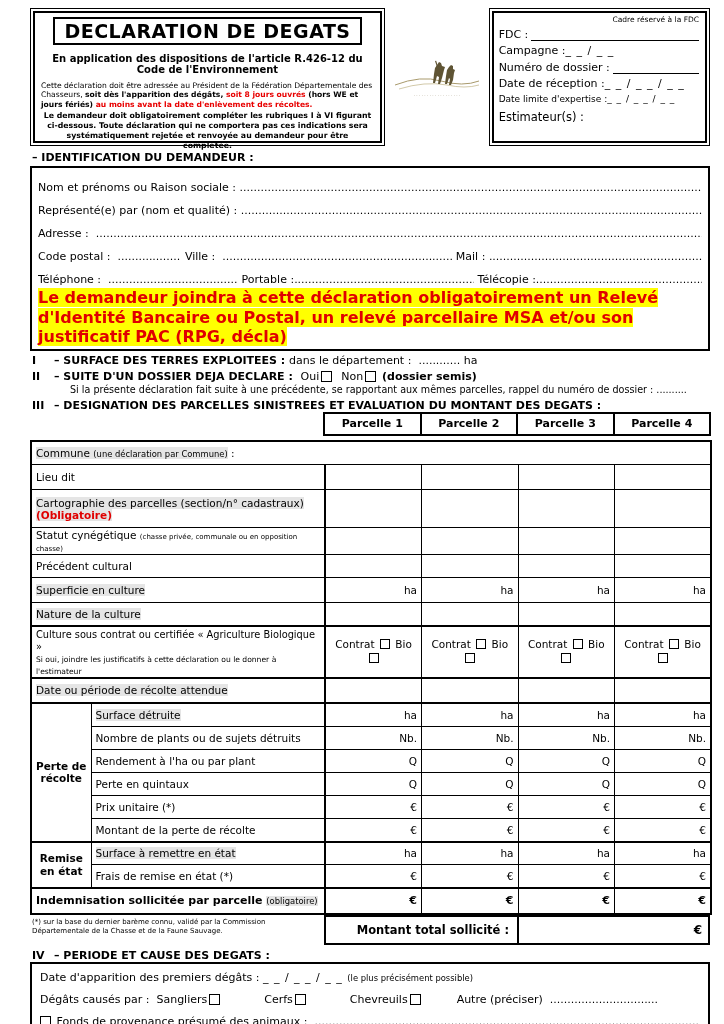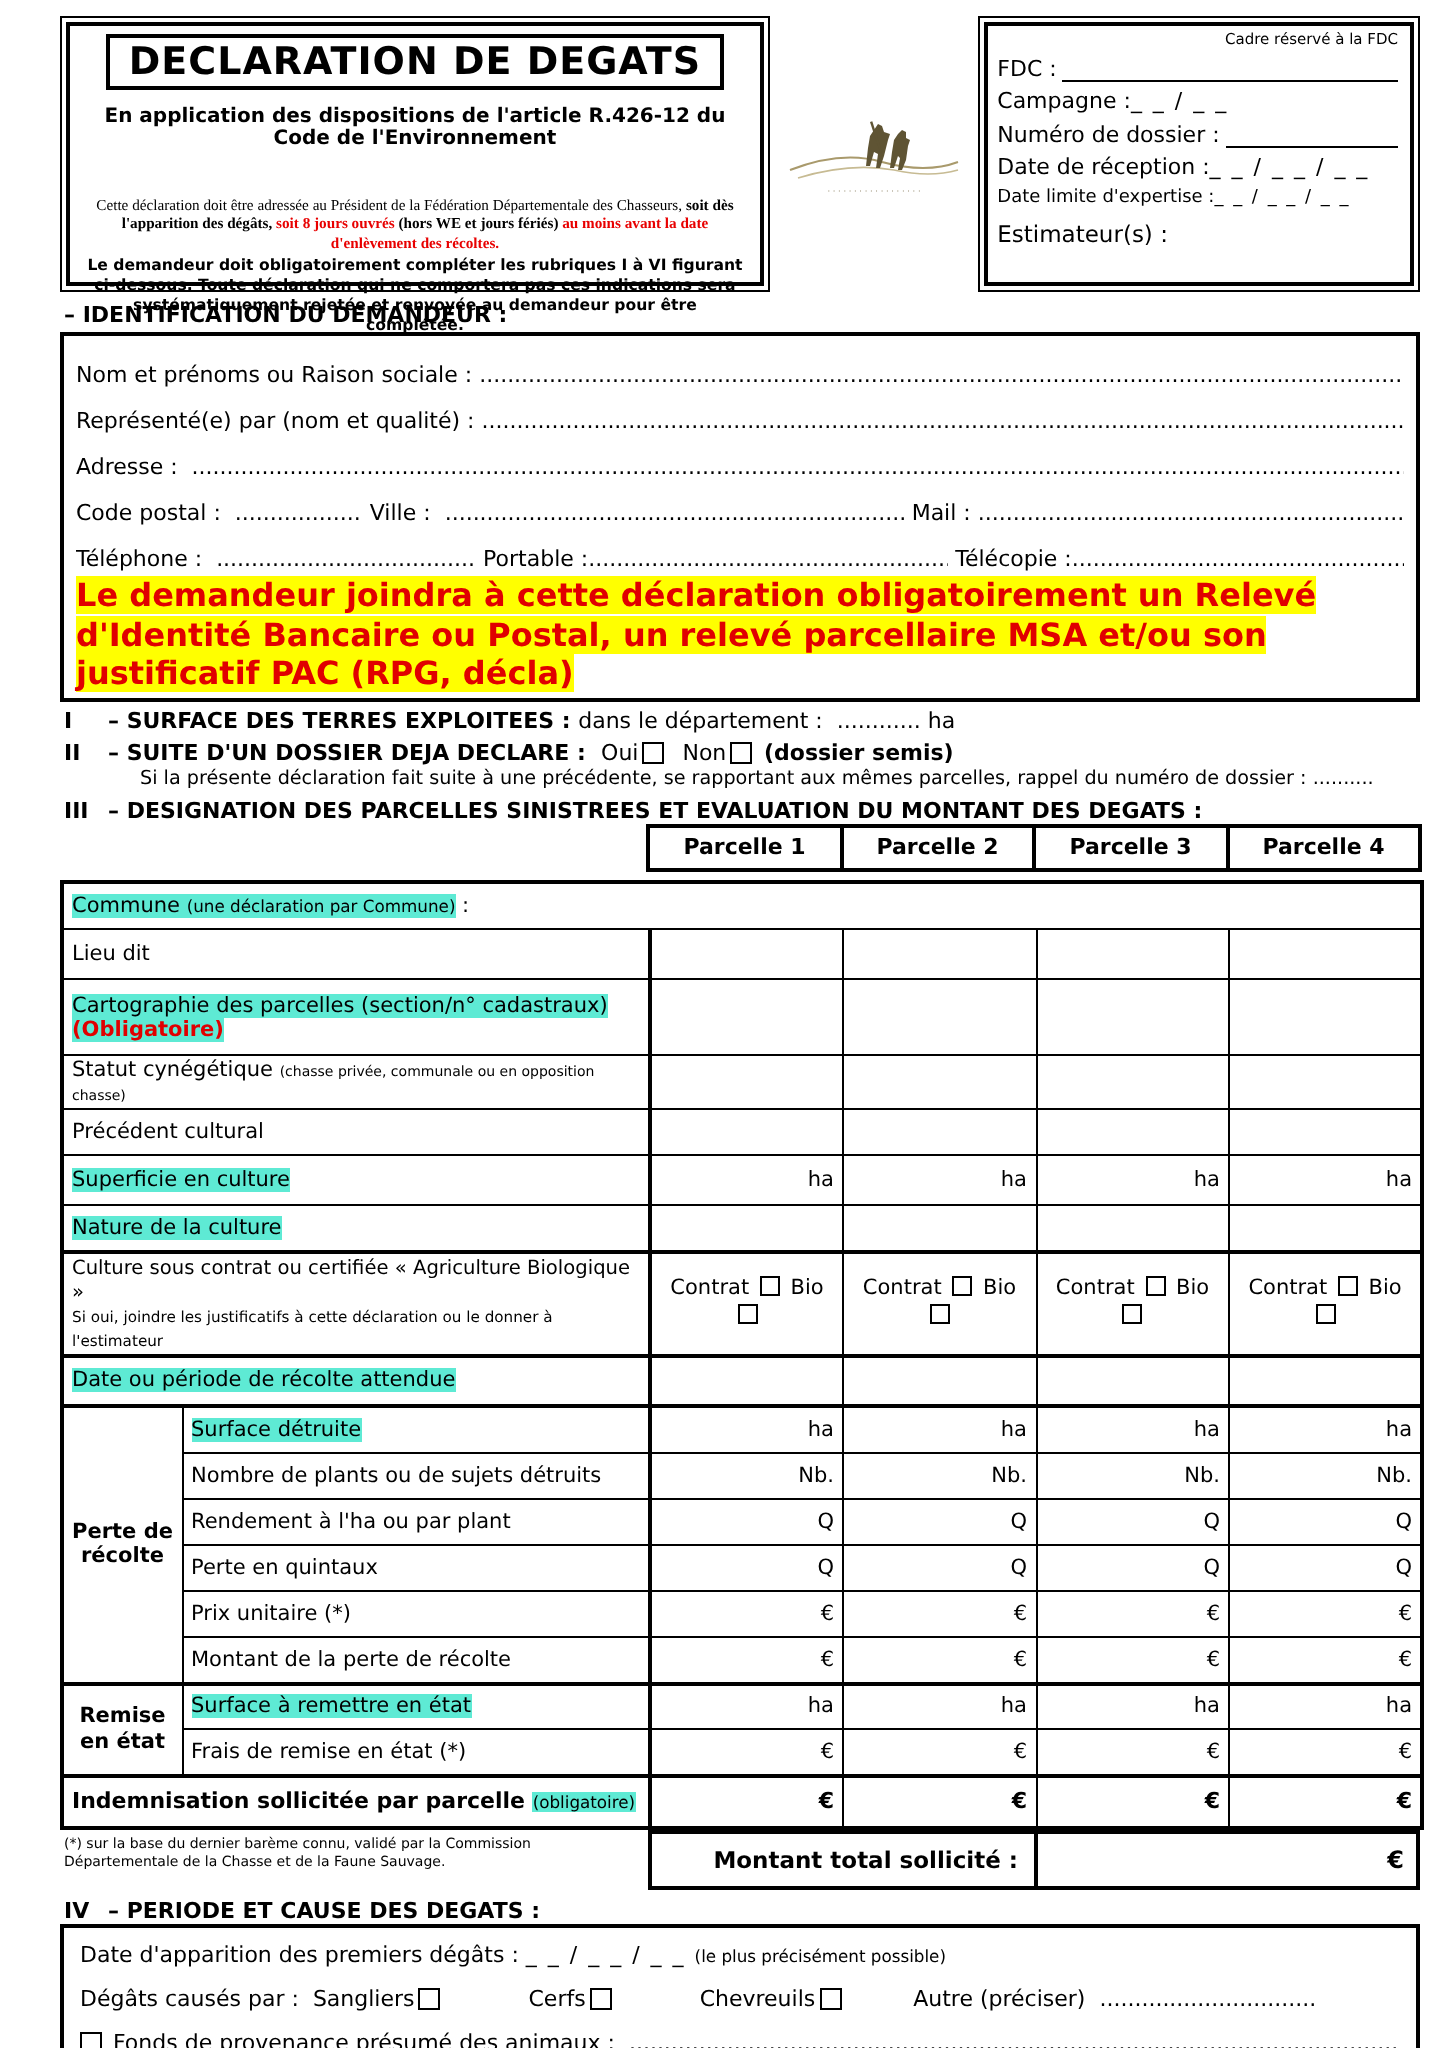--- a/index.html
+++ b/index.html
@@ -8,21 +8,21 @@
         padding:8px 14px 4px 30px;overflow:hidden;position:relative;}
   
   .hdr{display:flex;align-items:flex-start;}
   .box-double{border:1px solid #000;padding:2px;background:#fff;}
   .box-double-inner{border:2px solid #000;height:100%;box-sizing:border-box;}
   .title-wrap{width:356px;height:138px;box-sizing:border-box;}
   .title-inner{padding:3px 6px 14px;display:flex;flex-direction:column;height:100%;box-sizing:border-box;}
   .title-rect{border:2px solid #000;margin:1px 12px;text-align:center;
               font-weight:bold;font-size:19px;letter-spacing:.5px;padding:1px 0;}
   .subtitle{text-align:center;font-size:10px;margin-top:7px;font-weight:bold;}
-  .notice{font-size:7.6px;text-align:center;line-height:1.25;margin-top:23px;font-family:Liberation Serif, serif;}
+  .notice{font-size:7.6px;text-align:left;line-height:1.25;margin-top:6px;}
   .notice .b{font-weight:bold;}
   .notice .r{font-weight:bold;color:#e80000;}
   .notice2{font-size:7.8px;font-weight:bold;text-align:center;line-height:1.25;margin-top:2px;}
   .logo{width:104px;height:138px;display:flex;align-items:center;justify-content:center;}
   .fdc-wrap{width:222px;height:138px;box-sizing:border-box;margin-left:auto;}
   .fdc-inner{padding:2px 6px 2px 5px;font-size:11px;display:flex;flex-direction:column;box-sizing:border-box;}
   .fdc-corner{font-size:7.5px;text-align:right;}
   .fdc-line{display:flex;align-items:flex-end;margin-top:3.5px;white-space:pre;}
   .fdc-line .lbl{white-space:pre;}
   .ul-blank{flex:1;border-bottom:1px solid #000;height:12px;margin-left:3px;}
@@ -36,21 +36,21 @@
   .sec-line .st{font-weight:bold;}
   .sec-note{font-size:9.6px;margin:1px 0 0 40px;}
   .ident-box{border:2px solid #000;padding:3px 6px 0 6px;margin-top:1px;}
   .id-line{display:flex;align-items:flex-end;font-size:11px;height:23px;white-space:pre;overflow:hidden;}
   .dots{overflow:hidden;white-space:pre;color:#000;}
   .dots.fill{flex:1;}
   .attach{margin:2px -6px 0 -6px;padding:0 6px 2px;}
   .attach .hlr{background:#ffff00;color:#e00000;font-weight:bold;font-size:16px;line-height:1.22;}
   .cb{display:inline-block;width:9px;height:9px;border:1.4px solid #000;vertical-align:-1px;margin:0 2px;background:#fff;}
   .cb.sm{width:8px;height:8px;}
-  .hl{background:#5eead4;}
+  .hl{background:#e5e5e5;}
   .red{color:#e00000;}
   
   table{border-collapse:collapse;table-layout:fixed;width:680px;}
   .tbl-h td{border:2px solid #000;font-weight:bold;font-size:11px;text-align:center;height:20px;padding:0;}
   .tbl-h td.nob{border:none;}
   .tbl-body{border:2px solid #000;margin-top:4px;}
   .tbl-body td{border:1px solid #000;font-size:10.5px;padding:1px 4px;vertical-align:middle;box-sizing:border-box;}
   .tbl-body td.pl{border-left:2px solid #000;}
   .tbl-body tr.tt td{border-top:2px solid #000;}
   .tbl-body td.grp{font-weight:bold;text-align:center;font-size:10.5px;padding:1px;line-height:1.15;}

